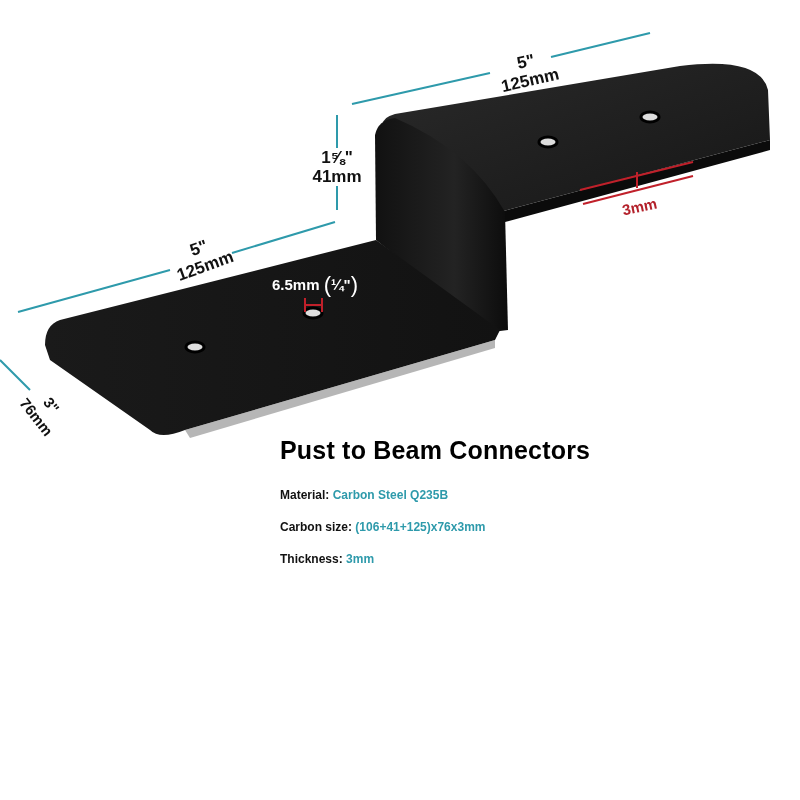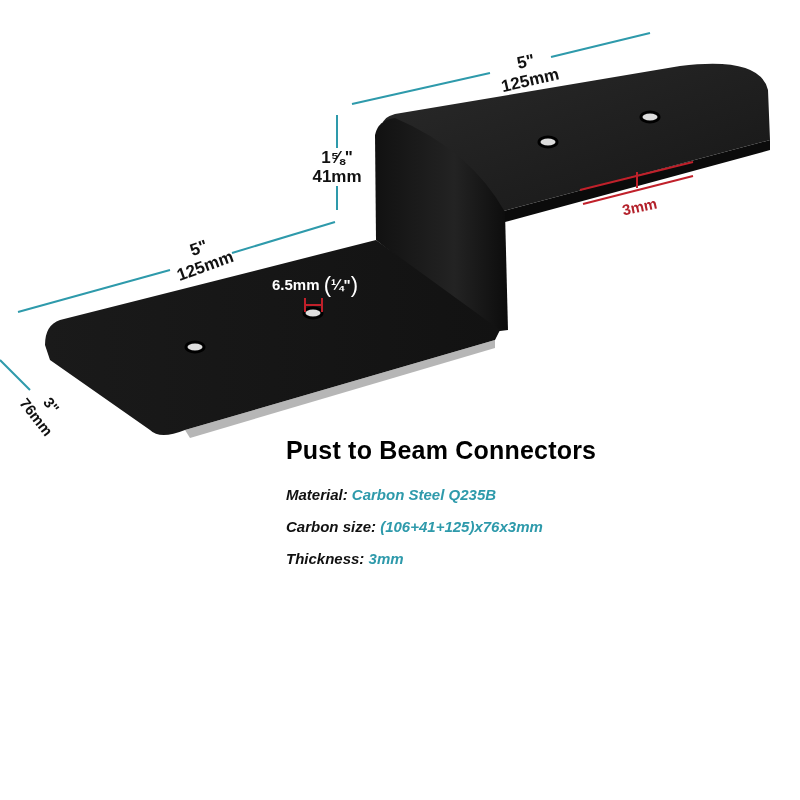--- a/index.html
+++ b/index.html
@@ -5,23 +5,23 @@
   html, body { margin: 0; padding: 0; background: #ffffff; }
   body { width: 800px; height: 800px; position: relative; overflow: hidden; font-family: "Liberation Sans", "DejaVu Sans", sans-serif; }
   #stage { position: absolute; left: 0; top: 0; width: 800px; height: 800px; }
   .dim-label { position: absolute; font-weight: bold; color: #111; font-size: 17px; line-height: 19px; text-align: center; white-space: nowrap; }
   .rot-top { transform-origin: center; transform: rotate(-13deg); }
   .rot-left { transform-origin: center; transform: rotate(-20deg); }
   .rot-side { transform-origin: center; transform: rotate(52deg); }
   .hole-label { position: absolute; color: #fff; font-weight: bold; font-size: 15px; white-space: nowrap; }
   .hole-label .paren { font-size: 22px; font-weight: normal; vertical-align: -2px; }
   .thk-label { position: absolute; color: #b3202a; font-weight: bold; font-size: 15px; transform: rotate(-12deg); }
-  #specs { position: absolute; left: 286px; top: 436px; width: 500px; }
+  #specs { position: absolute; left: 280px; top: 436px; width: 500px; }
   #specs h1 { margin: 0 0 14px 0; font-size: 25px; font-weight: 900; color: #000; letter-spacing: 0.2px; }
-  .spec-row { font-size: 15px; font-weight: bold; color: #111; height: 32px; line-height: 32px; white-space: nowrap; font-style: italic; }
+  .spec-row { font-size: 12px; font-weight: bold; color: #111; height: 32px; line-height: 32px; white-space: nowrap; }
   .spec-row .val { color: #2e9aab; }
   .spec-row.indent { padding-left: 97px; }
 </style>
 </head>
 <body>
 
 <div id="stage">
   <svg width="800" height="800" viewBox="0 0 800 800" style="position:absolute;left:0;top:0;">
     <defs>
       <linearGradient id="topPlate" x1="0" y1="0" x2="1" y2="1">

